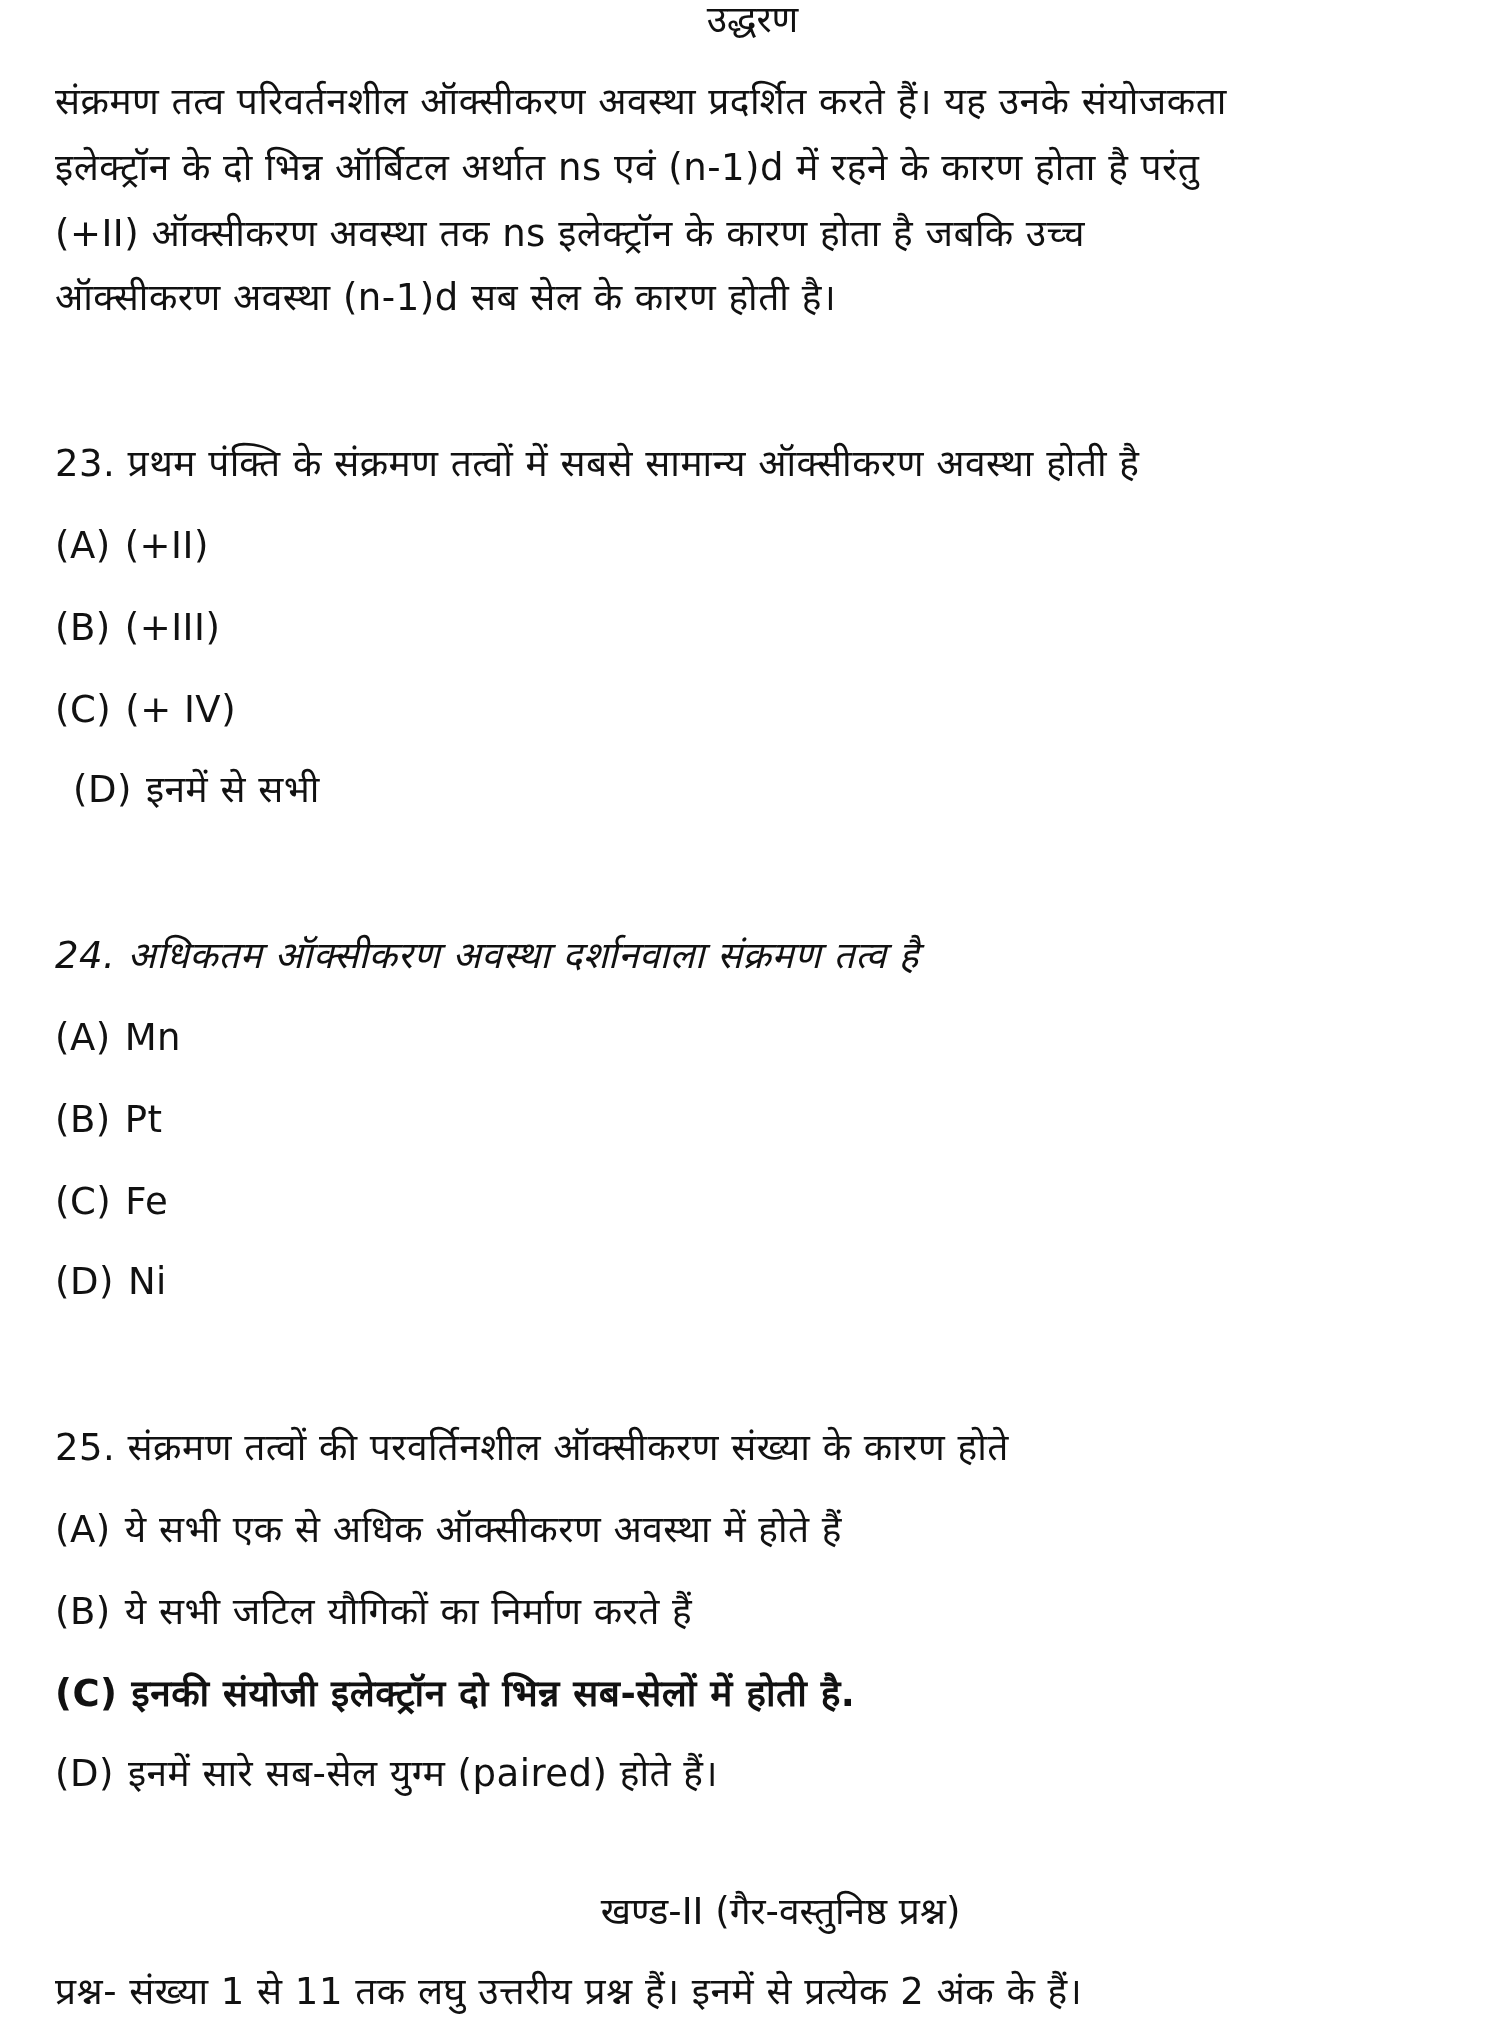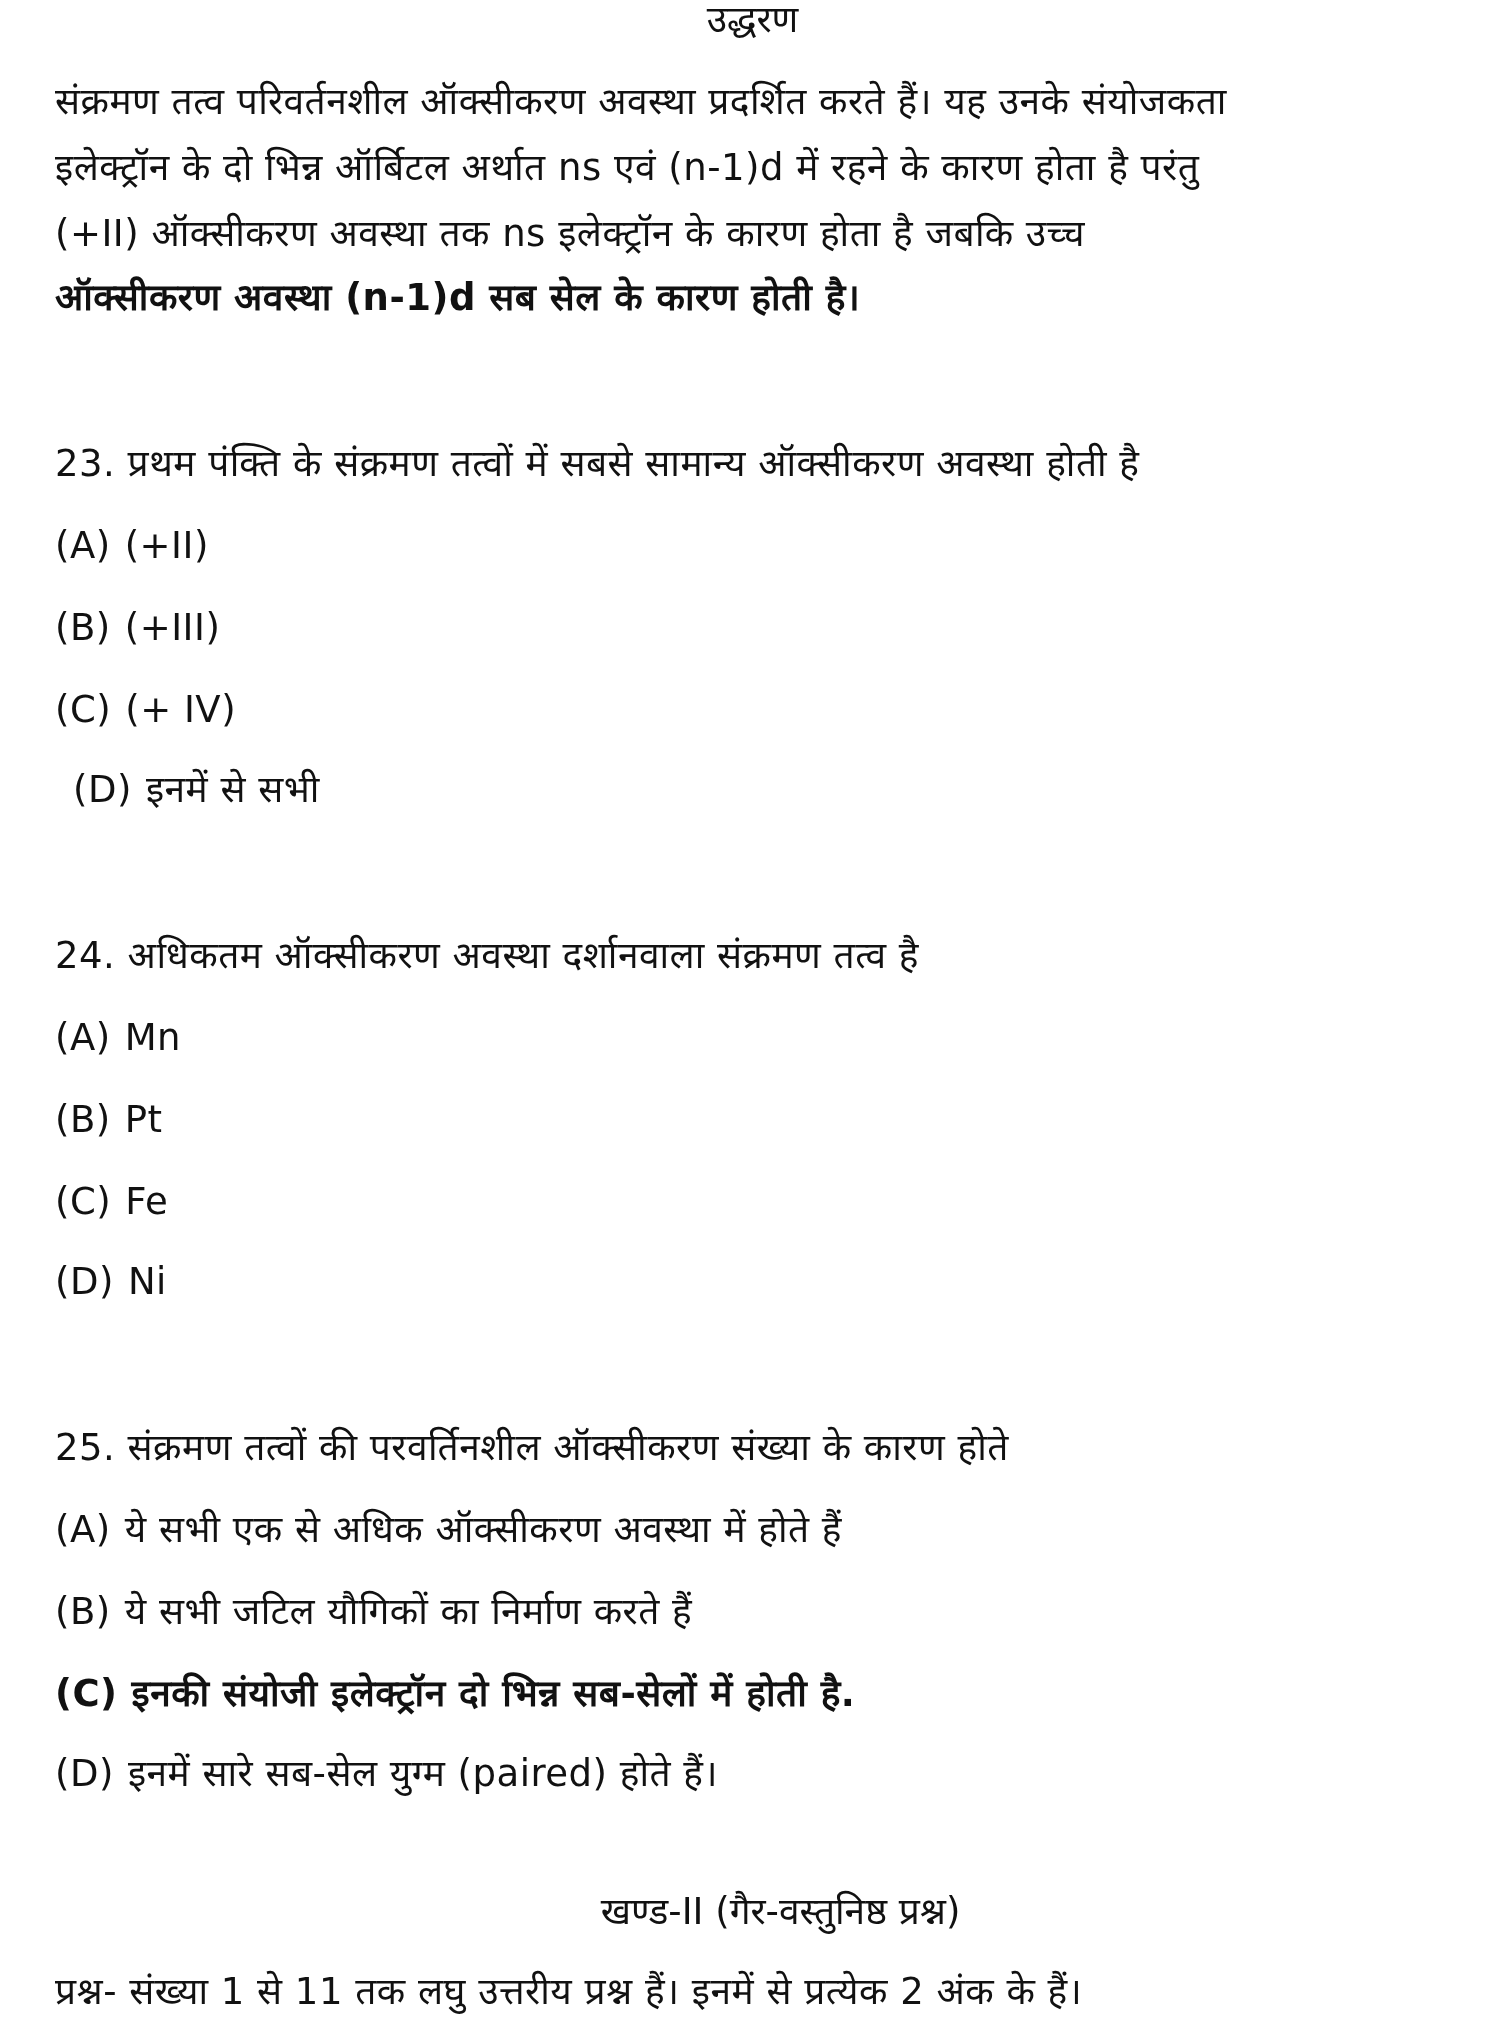--- a/index.html
+++ b/index.html
@@ -34,40 +34,40 @@
     }
     .opt-label { margin-right: 14px; }
   </style>
 </head>
 <body>
 
 <div class="center" style="top:-4px;">उद्धरण</div>
 <div class="line" style="top:78px;">संक्रमण तत्व परिवर्तनशील ऑक्सीकरण अवस्था प्रदर्शित करते हैं। यह उनके संयोजकता</div>
 <div class="line" style="top:144px;">इलेक्ट्रॉन के दो भिन्न ऑर्बिटल अर्थात ns एवं (n-1)d में रहने के कारण होता है परंतु</div>
 <div class="line" style="top:210px;">(+II) ऑक्सीकरण अवस्था तक ns इलेक्ट्रॉन के कारण होता है जबकि उच्च</div>
-<div class="line" style="top:274px;font-weight:bold;">ऑक्सीकरण अवस्था (n-1)d सब सेल के कारण होती है।</div>
+<div class="line" style="top:274px;">ऑक्सीकरण अवस्था (n-1)d सब सेल के कारण होती है।</div>
 
 <div class="line" style="top:440px;">
   <span>23.</span>
   <span>प्रथम पंक्ति के संक्रमण तत्वों में सबसे सामान्य ऑक्सीकरण अवस्था होती है</span>
 </div>
 <div class="line" style="top:522px;">
   <span class="opt-label">(A)</span><span>(+II)</span>
 </div>
 <div class="line" style="top:604px;">
   <span class="opt-label">(B)</span><span>(+III)</span>
 </div>
 <div class="line" style="top:686px;">
   <span class="opt-label">(C)</span><span>(+ IV)</span>
 </div>
 <div class="line" style="top:766px;margin-left:18px;">
   <span class="opt-label">(D)</span><span>इनमें से सभी</span>
 </div>
 
-<div class="line" style="top:932px;">
+<div class="line" style="top:932px;font-style:italic;">
   <span>24.</span>
   <span>अधिकतम ऑक्सीकरण अवस्था दर्शानवाला संक्रमण तत्व है</span>
 </div>
 <div class="line" style="top:1014px;">
   <span class="opt-label">(A)</span><span>Mn</span>
 </div>
 <div class="line" style="top:1096px;">
   <span class="opt-label">(B)</span><span>Pt</span>
 </div>
 <div class="line" style="top:1178px;">

